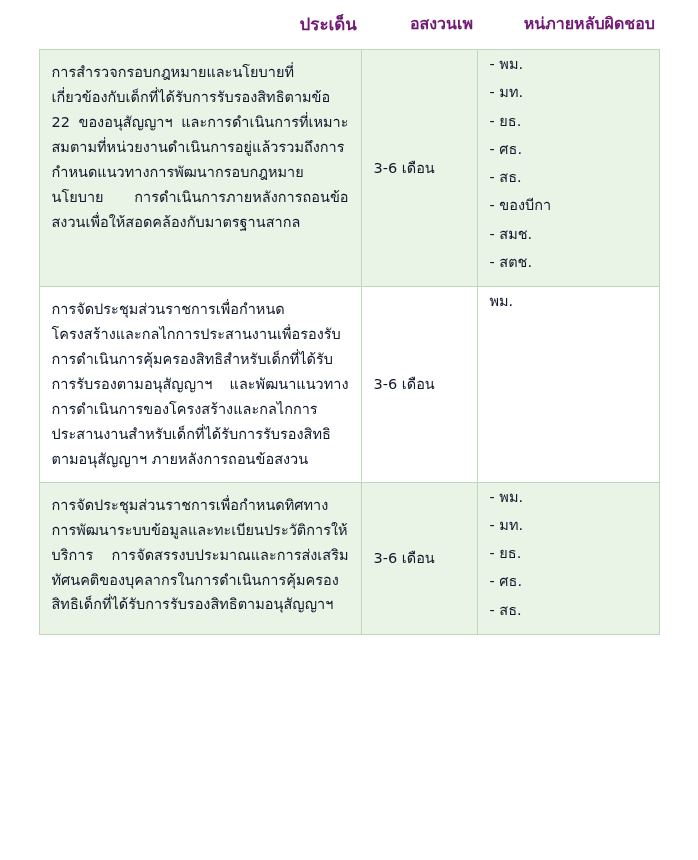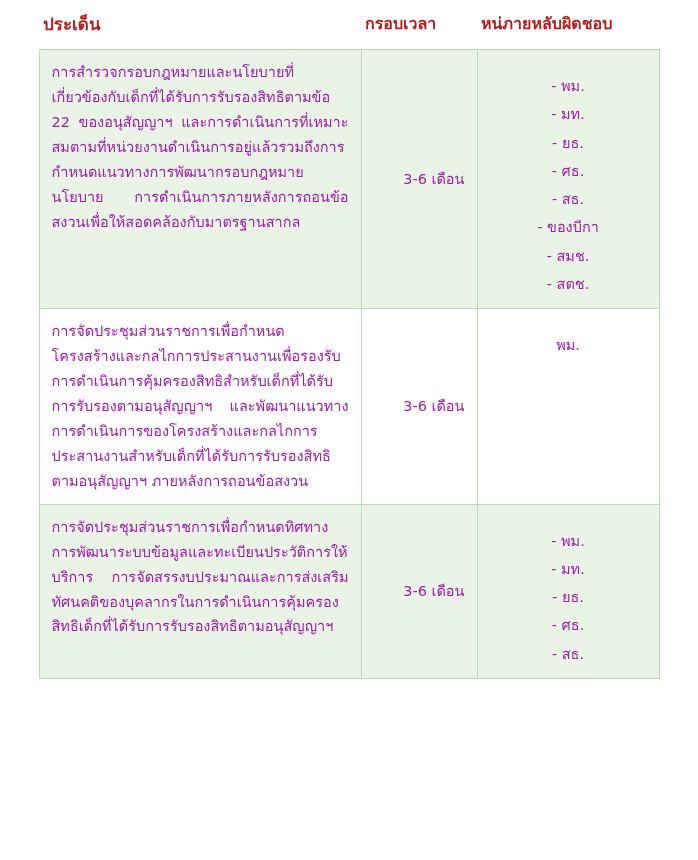--- a/index.html
+++ b/index.html
@@ -26,56 +26,56 @@
     margin: 0 auto;
     table-layout: fixed;
   }
   table.doc-table col.c1 { width: 322px; }
   table.doc-table col.c2 { width: 116px; }
   table.doc-table col.c3 { width: 182px; }
 
   thead th {
     border: none;
     background: #ffffff;
-    color: #b91c1c;
+    color: #701a75;
     font-weight: bold;
     font-size: 16px;
-    text-align: left;
+    text-align: right;
     padding: 10px 4px 12px 4px;
     vertical-align: middle;
   }
   thead th.h-issue { font-size: 17px; }
 
   tbody td {
     border: 1px solid #bcd9bc;
     vertical-align: top;
     padding: 10px 12px;
     font-size: 14.5px;
     line-height: 1.72;
-    color: #a21caf;
+    color: #0f172a;
   }
   tbody tr.shaded td {
     background: #eaf4e6;
   }
   tbody tr.plain td {
     background: #ffffff;
   }
   td.col-issue {
     text-align: justify;
     text-justify: inter-word;
   }
   td.col-time {
-    text-align: right;
+    text-align: left;
     vertical-align: middle;
     white-space: nowrap;
   }
   td.col-agency {
-    text-align: center;
+    text-align: left;
     vertical-align: top;
-    padding-top: 22px;
+    padding-top: 0;
   }
   td.col-agency .agency-line {
     display: block;
     line-height: 1.95;
   }
   td.col-agency.single-top {
     vertical-align: top;
   }
 </style>
 </head>
@@ -84,21 +84,21 @@
 <div class="page">
   <table class="doc-table">
     <colgroup>
       <col class="c1">
       <col class="c2">
       <col class="c3">
     </colgroup>
     <thead>
       <tr>
         <th class="h-issue">ประเด็น</th>
-        <th>กรอบเวลา</th>
+        <th>อสงวนเพ</th>
         <th>หน่ภายหลับผิดชอบ</th>
       </tr>
     </thead>
     <tbody>
       <tr class="shaded">
         <td class="col-issue">การสำรวจกรอบกฎหมายและนโยบายที่เกี่ยวข้องกับเด็กที่ได้รับการรับรองสิทธิตามข้อ 22 ของอนุสัญญาฯ และการดำเนินการที่เหมาะสมตามที่หน่วยงานดำเนินการอยู่แล้วรวมถึงการกำหนดแนวทางการพัฒนากรอบกฎหมายนโยบาย การดำเนินการภายหลังการถอนข้อสงวนเพื่อให้สอดคล้องกับมาตรฐานสากล</td>
         <td class="col-time">3-6 เดือน</td>
         <td class="col-agency">
           <span class="agency-line">- พม.</span>
           <span class="agency-line">- มท.</span>

